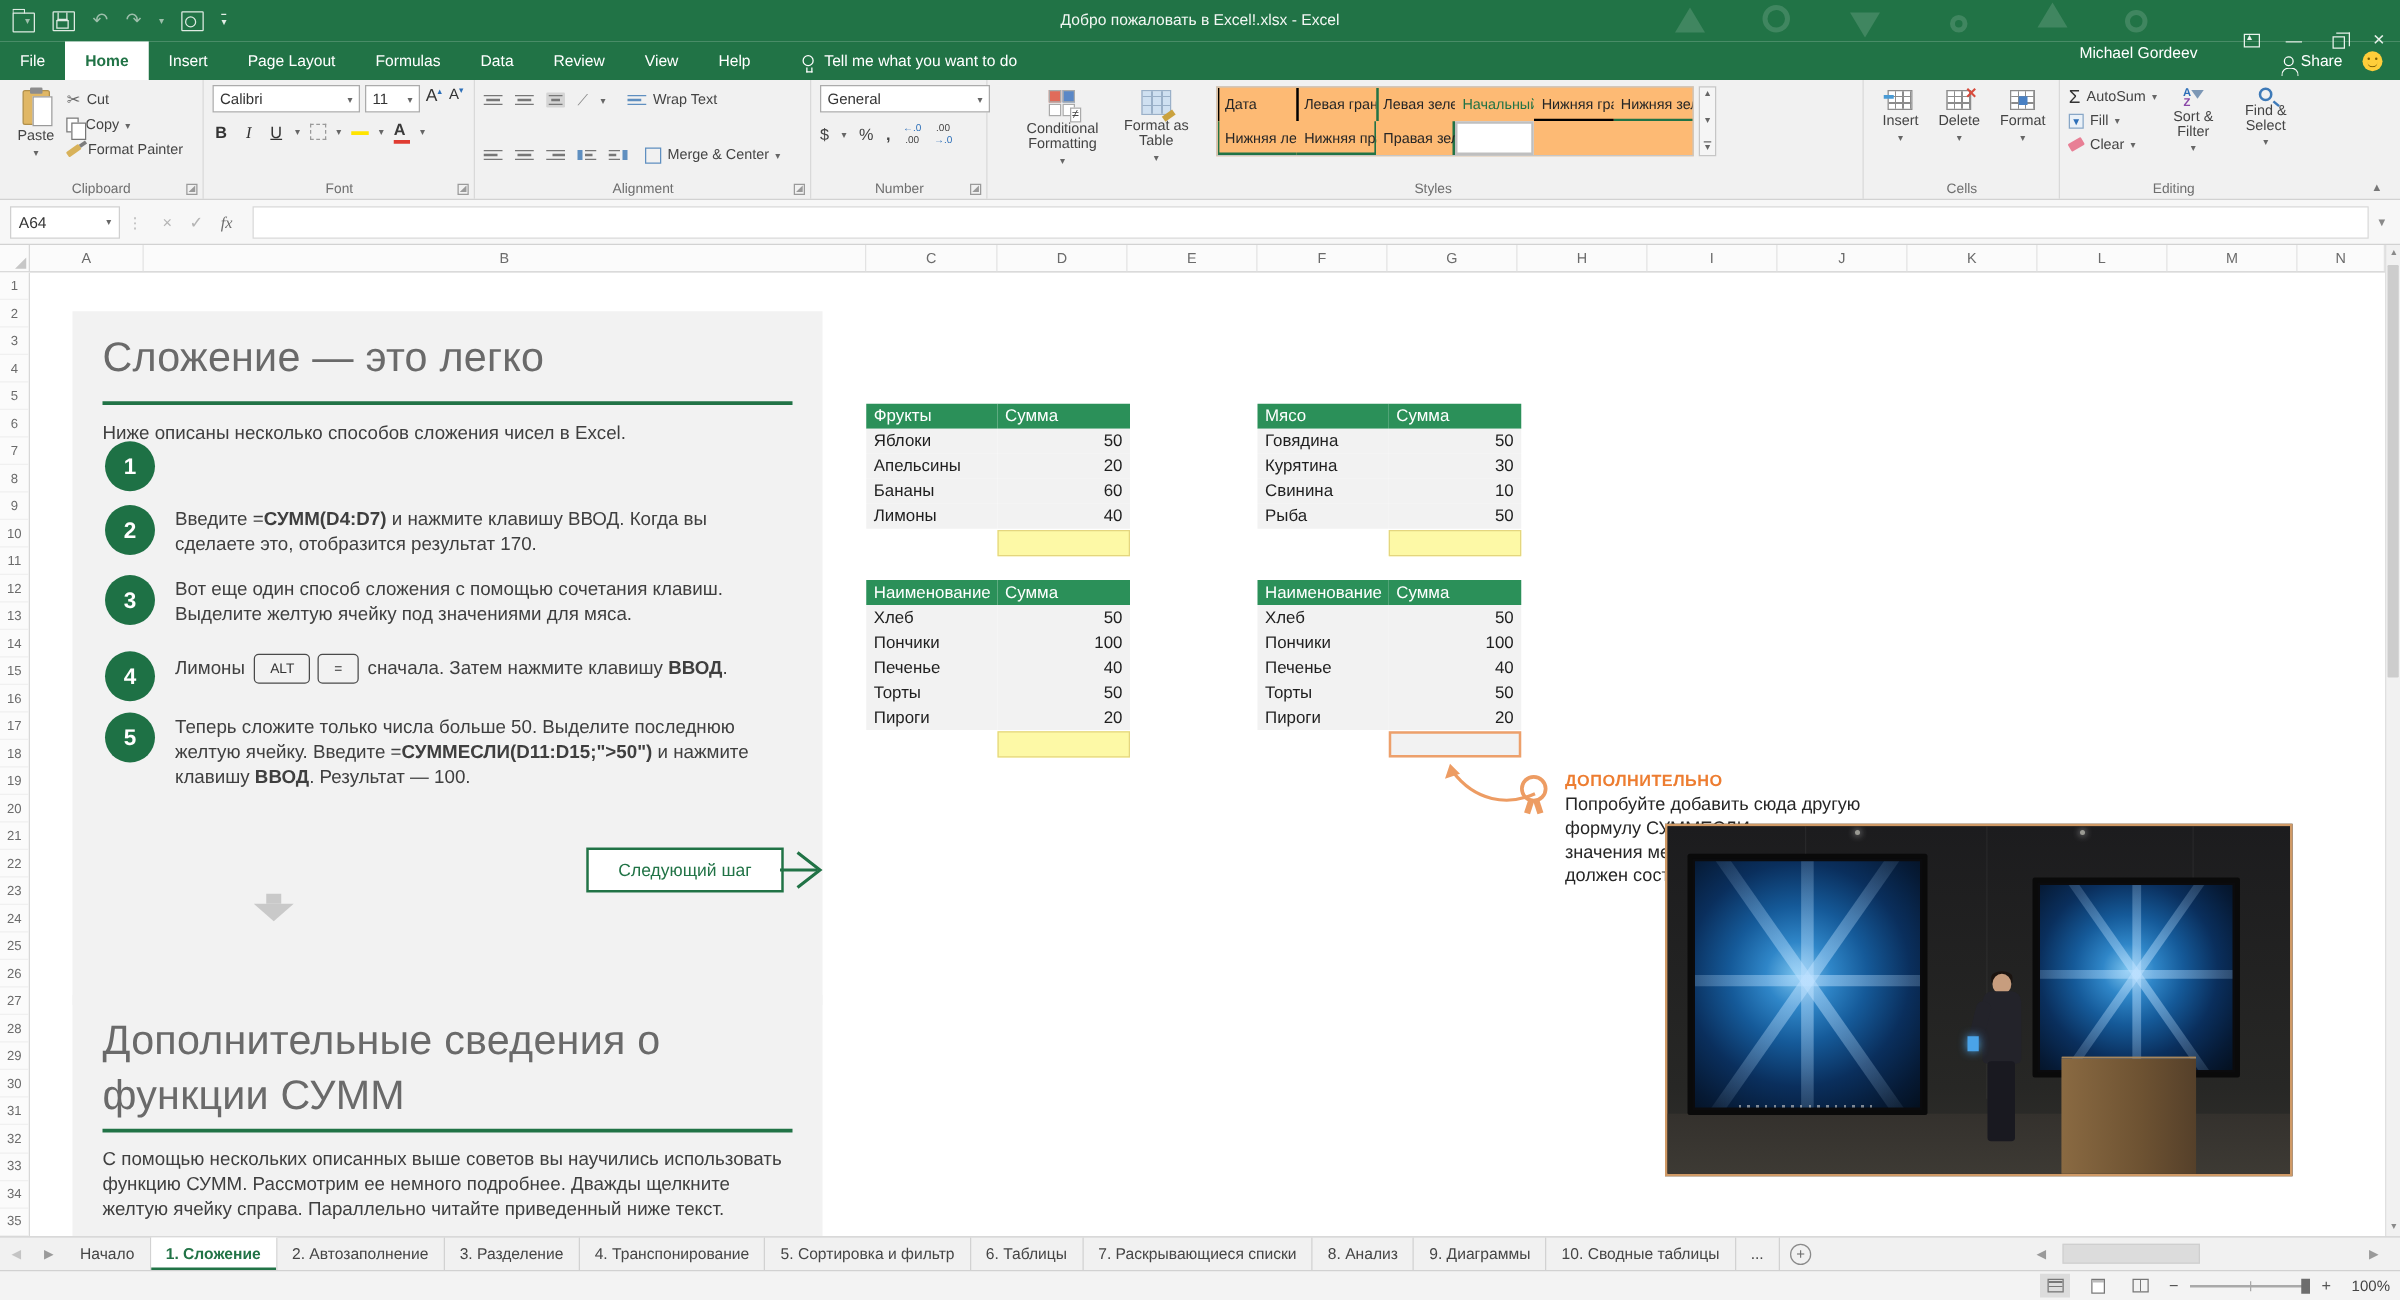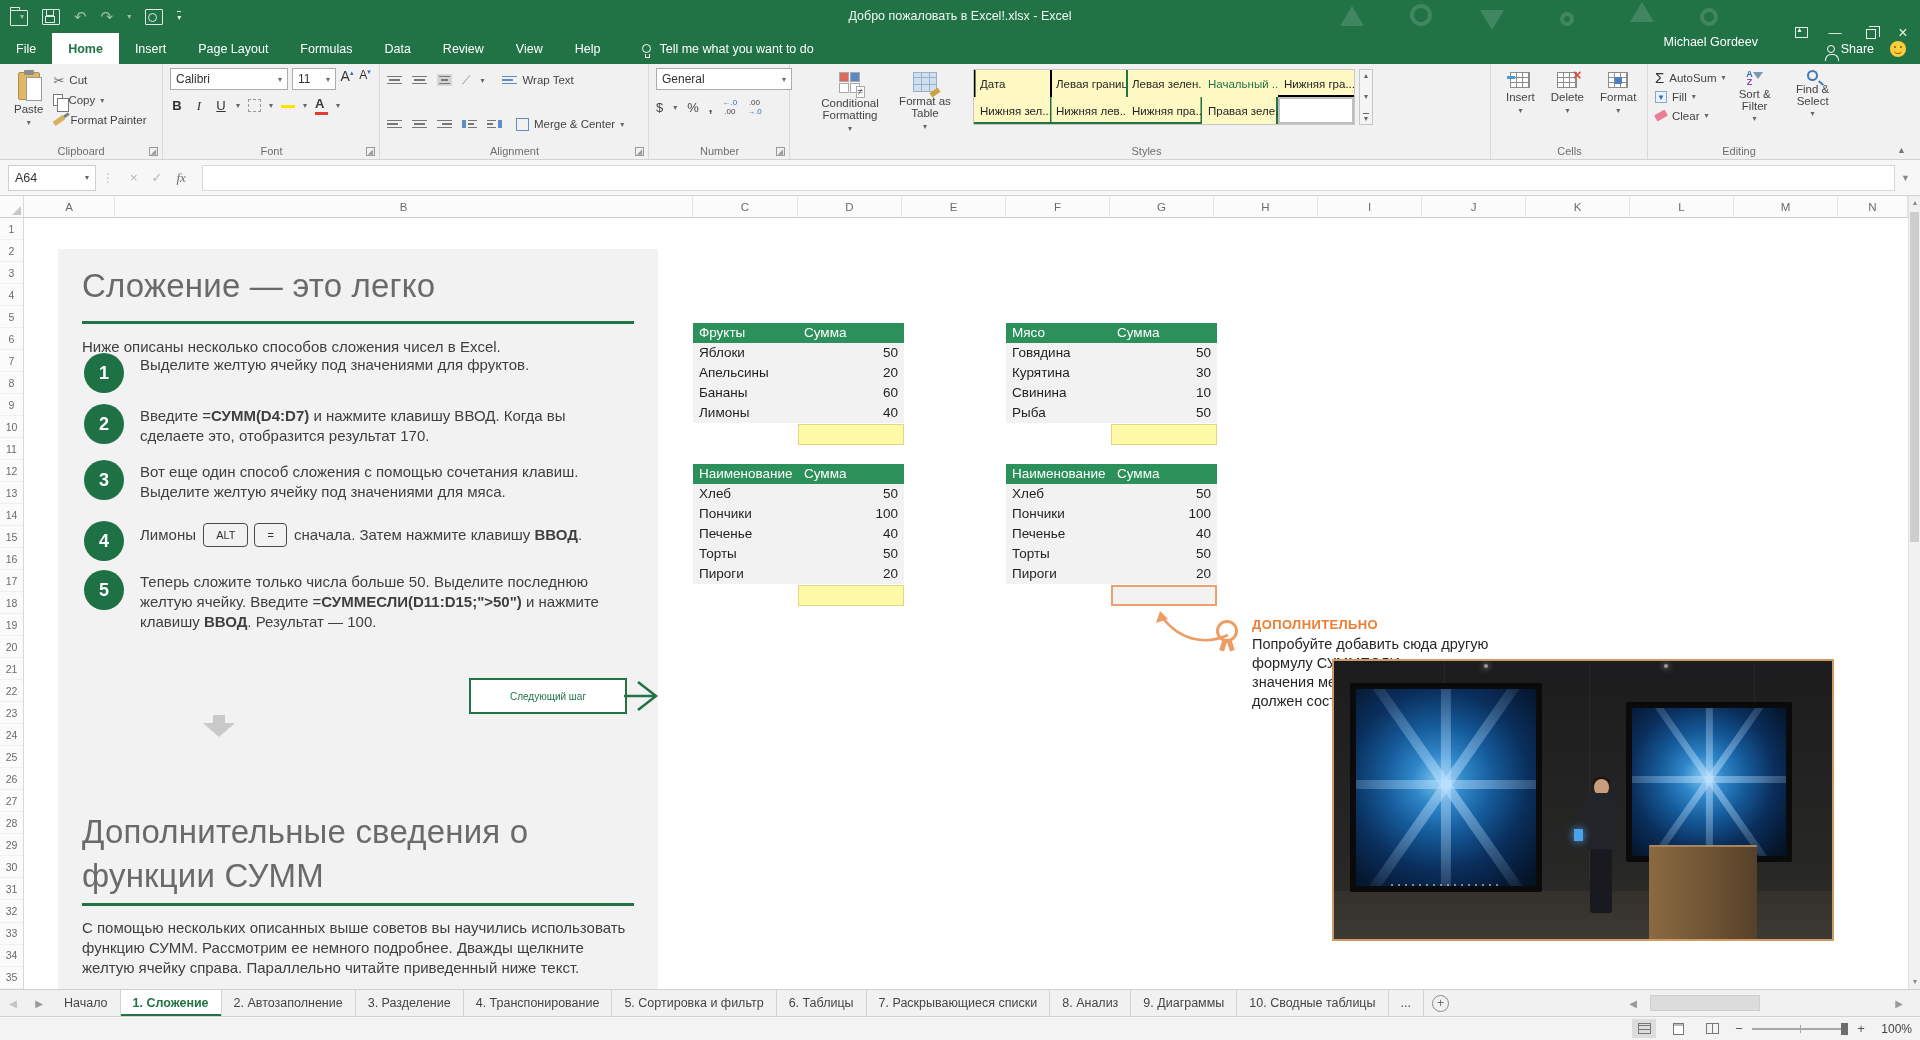--- a/index.html
+++ b/index.html
@@ -89,21 +89,21 @@
   .ic-cf{width:22px;height:22px;display:grid;grid-template-columns:10px 10px;grid-template-rows:10px 10px;gap:1px;position:relative}
   .ic-cf i{background:#fff;border:1px solid #aaa}
   .ic-cf i:nth-child(1){background:#e06b5a}.ic-cf i:nth-child(2){background:#5a87c6}
   .ic-cf:after{content:"≠";position:absolute;right:-4px;bottom:-4px;background:#fff;border:1px solid #aaa;font-size:10px;line-height:10px;padding:0 1px}
   .ic-fat{width:24px;height:20px;background:
      linear-gradient(#cfe0f1,#cfe0f1),#fff;border:1px solid #9ab0c8;position:relative}
   .ic-fat:before{content:"";position:absolute;inset:0;background:
      repeating-linear-gradient(90deg,transparent 0 7px,#9ab0c8 7px 8px),
      repeating-linear-gradient(0deg,transparent 0 6px,#9ab0c8 6px 7px)}
   .ic-fat:after{content:"";position:absolute;right:-4px;bottom:-4px;width:10px;height:5px;background:#caa23f;transform:rotate(-35deg)}
-  #gallery{position:absolute;left:170px;top:5px;width:382px;height:56px;background:#fef9c3;border:1px solid #c6c6c6;display:grid;grid-template-columns:repeat(5,1fr);grid-auto-rows:27px}
+  #gallery{position:absolute;left:170px;top:5px;width:382px;height:56px;background:#fdba74;border:1px solid #c6c6c6;display:grid;grid-template-columns:repeat(6,1fr);grid-auto-rows:27px}
   .gal{font-size:11.5px;color:#262626;display:flex;align-items:center;padding:0 6px;position:relative;white-space:nowrap;overflow:hidden}
   .gal.k-left-black-thin{box-shadow:inset 1.5px 0 0 #000}
   .gal.k-left-black{box-shadow:inset 2px 0 0 #000}
   .gal.k-left-green{box-shadow:inset 2px 0 0 #217346}
   .gal.k-text-green{color:#217346}
   .gal.k-bottom-black{box-shadow:inset 0 -2px 0 #000}
   .gal.k-bottom-green{box-shadow:inset 0 -2px 0 #217346}
   .gal.k-bottom-left-green{box-shadow:inset 0 -2px 0 #217346,inset 1.5px 0 0 #217346}
   .gal.k-bottom-right-green{box-shadow:inset 0 -2px 0 #217346,inset -1.5px 0 0 #217346}
   .gal.k-right-green{box-shadow:inset -2px 0 0 #217346}
@@ -154,21 +154,21 @@
   .c-title{font-size:33px;font-weight:300;color:#6a6a6a;letter-spacing:.2px}
   .c-rule{height:3px;background:#217346}
   .c-body{font-size:15px;color:#3f3f3f;line-height:20px}
   .step{position:absolute;display:flex}
   .stepnum{width:40px;height:40px;border-radius:50%;background:#1e7145;color:#fff;font-size:18px;font-weight:700;display:flex;align-items:center;justify-content:center;flex:0 0 40px}
   .step-text{margin-left:16px;width:470px;font-size:15px;color:#3f3f3f;line-height:20px;padding-top:2px}
   .keycap{display:inline-block;border:1px solid #4a4a4a;border-radius:4px;padding:1px 12px;font-size:11px;margin:0 3px;background:#f2f2f2;color:#333;vertical-align:1px}
   .btn-more{position:absolute;width:288px;height:36px;background:#d9d9d9;border:1px solid #c3c3c3;color:#217346;font-size:15px;display:flex;align-items:center;justify-content:center}
   .dn-arrow{position:absolute;width:0;height:0;border-left:16px solid transparent;border-right:16px solid transparent;border-top:14px solid #c9c9c9}
   .dn-stem{position:absolute;width:12px;height:8px;background:#c9c9c9}
-  .btn-next{position:absolute;width:158px;height:36px;background:#fff;border:2px solid #217346;color:#217346;font-size:10px;display:flex;align-items:center;justify-content:center}
+  .btn-next{position:absolute;width:158px;height:36px;background:#fff;border:2px solid #217346;color:#217346;font-size:14px;display:flex;align-items:center;justify-content:center}
 
   
   .xl-table{position:absolute;font-size:13.5px}
   .t-row{display:flex}
   .t-cell{height:20px;line-height:20px;padding:0 6px;background:#f2f2f2;color:#1f1f1f;overflow:hidden;white-space:nowrap}
   .t-hd .t-cell{background:#2b9059;color:#fff}
   .t-c0{width:105px}
   .t-c1{width:106px;text-align:right}
   .t-foot{height:21px;margin-left:105px;width:106px}
   .t-foot.yellow{background:#fdf9a6;border:1px solid #e4d67f}
@@ -606,21 +606,20 @@
 
   <div id="content">
 
     <div class="card" style="left:58px;top:53px;width:600px;height:555px">
       <div class="c-title" style="position:absolute;left:24px;top:18px">Сложение — это легко</div>
       <div class="c-rule" style="position:absolute;left:24px;top:72px;width:552px"></div>
       <div class="c-body" style="position:absolute;left:24px;top:88px;width:540px">Ниже описаны несколько способов сложения чисел в Excel.</div>
       <div id="steps">
           <div class="step" style="top: 104px; left: 26px;">
             <div class="stepnum">1</div>
-            <div class="step-text"><span>Выделите желтую ячейку под значениями для фруктов.</span></div>
           </div>
           <div class="step" style="top: 155px; left: 26px;">
             <div class="stepnum">2</div>
             <div class="step-text"><span>Введите =</span><b>СУММ(D4:D7)</b><span> и нажмите клавишу ВВОД. Когда вы сделаете это, отобразится результат 170.</span></div>
           </div>
           <div class="step" style="top: 211px; left: 26px;">
             <div class="stepnum">3</div>
             <div class="step-text"><span>Вот еще один способ сложения с помощью сочетания клавиш. Выделите желтую ячейку под значениями для мяса.</span></div>
           </div>
           <div class="step" style="top: 272px; left: 26px;">

